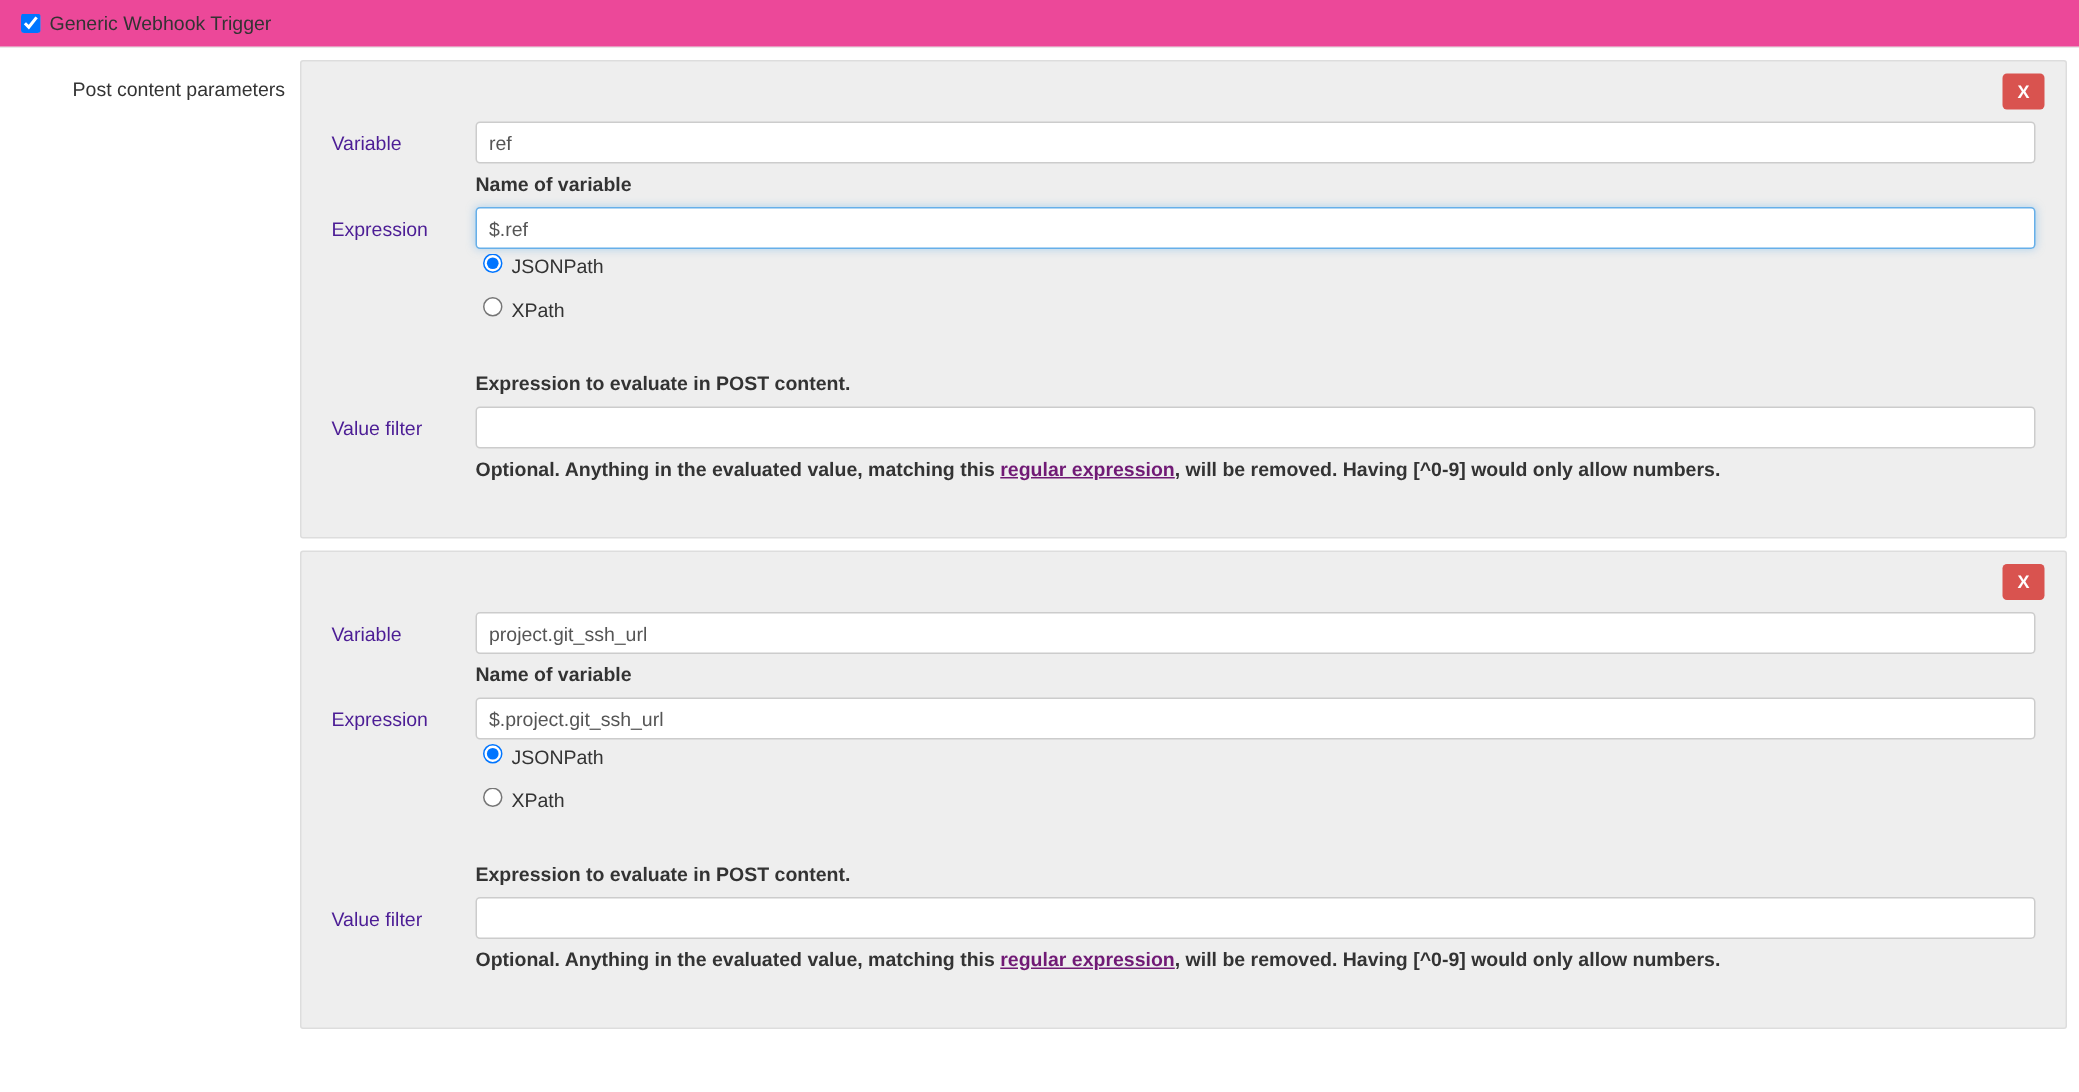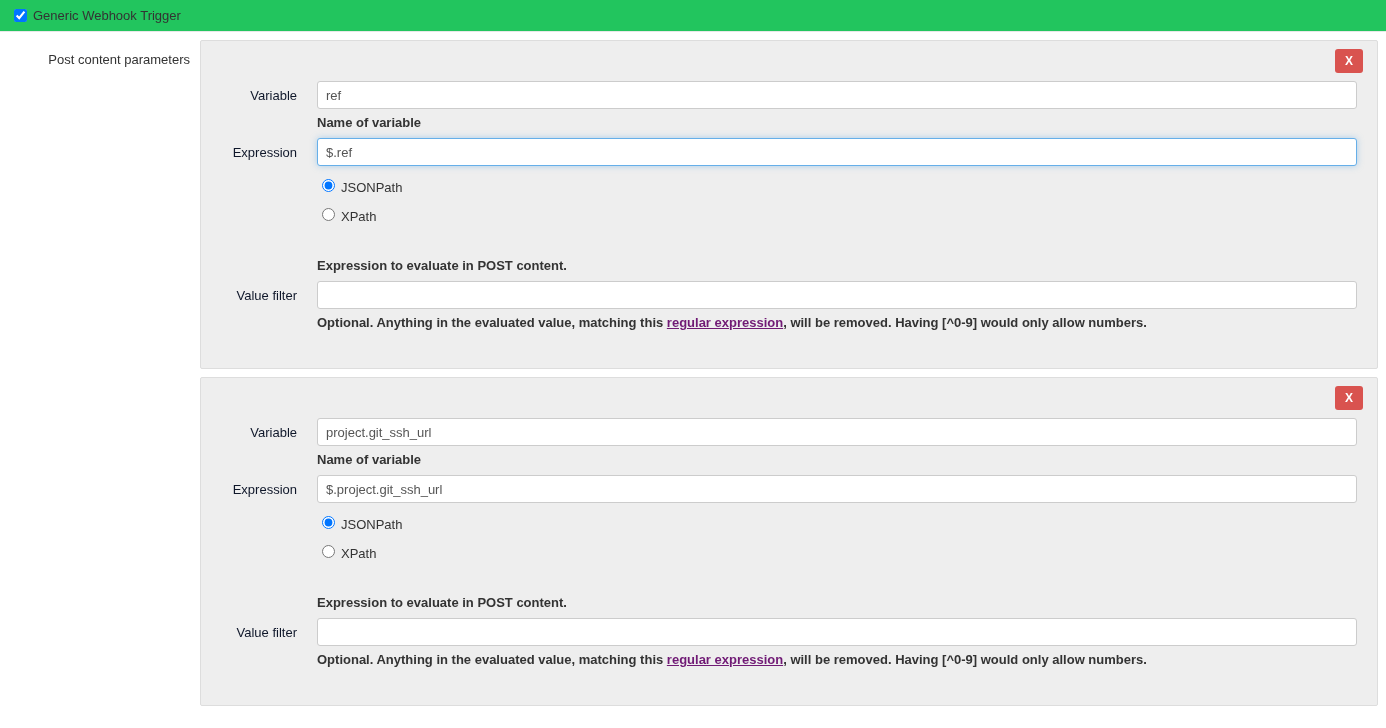--- a/index.html
+++ b/index.html
@@ -4,21 +4,21 @@
 <style>
   * { box-sizing: border-box; }
   body {
     margin: 0;
     font-family: Arial, Helvetica, sans-serif;
     font-size: 13px;
     color: #333;
     background: #fff;
   }
   .top-bar {
-    background: #22c55e;
+    background: #ec4899;
     border-bottom: 1px solid #e8e8e8;
     padding: 6px 10px;
     display: flex;
     align-items: center;
   }
   .top-bar input[type="checkbox"] { margin-right: 6px; }
 
   .layout {
     display: flex;
   }
@@ -59,24 +59,24 @@
     align-items: center;
     justify-content: center;
   }
 
   .row {
     display: flex;
     margin-bottom: 8px;
   }
   .row-label {
     width: 96px;
-    text-align: right;
+    text-align: left;
     padding-right: 20px;
     padding-top: 7px;
-    color: #0f172a;
+    color: #4c1d95;
   }
   .row-body {
     flex: 1;
   }
   .text-input {
     width: 100%;
     height: 28px;
     border: 1px solid #ccc;
     border-radius: 3px;
     padding: 4px 8px;
@@ -90,21 +90,21 @@
     border-color: #66afe9;
     box-shadow: 0 0 6px rgba(102,175,233,0.5);
   }
   .help {
     margin-top: 6px;
     color: #333;
     font-size: 13px;
     font-weight: bold;
   }
   .radio-row {
-    margin-top: 10px;
+    margin-top: 0;
     margin-bottom: 8px;
   }
   .radio-row label {
     display: block;
     margin-bottom: 10px;
     font-size: 13px;
     color: #333;
   }
   .radio-row input[type="radio"] { margin-right: 6px; }
   a.link {

